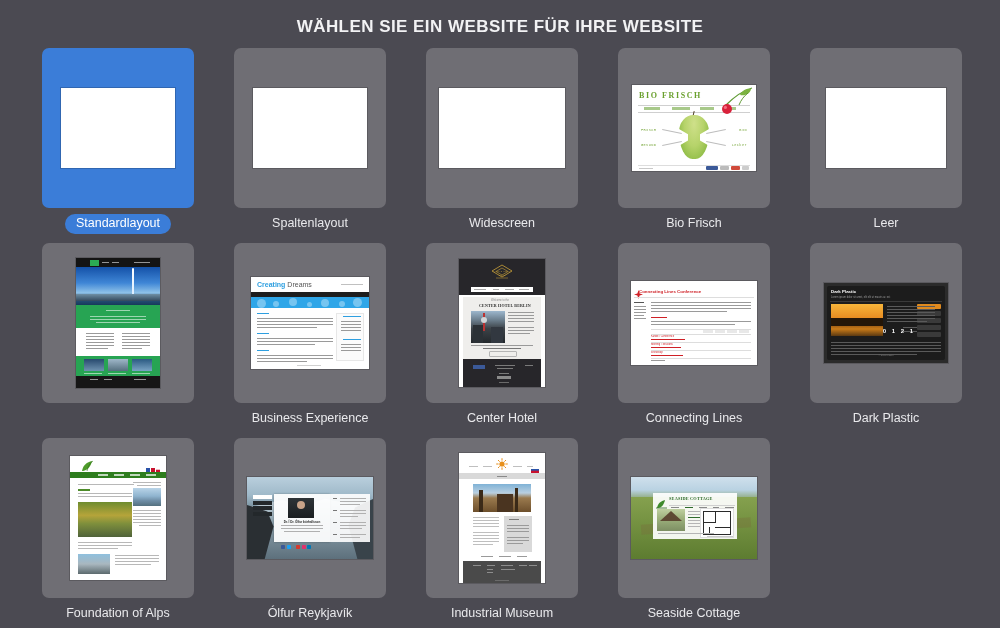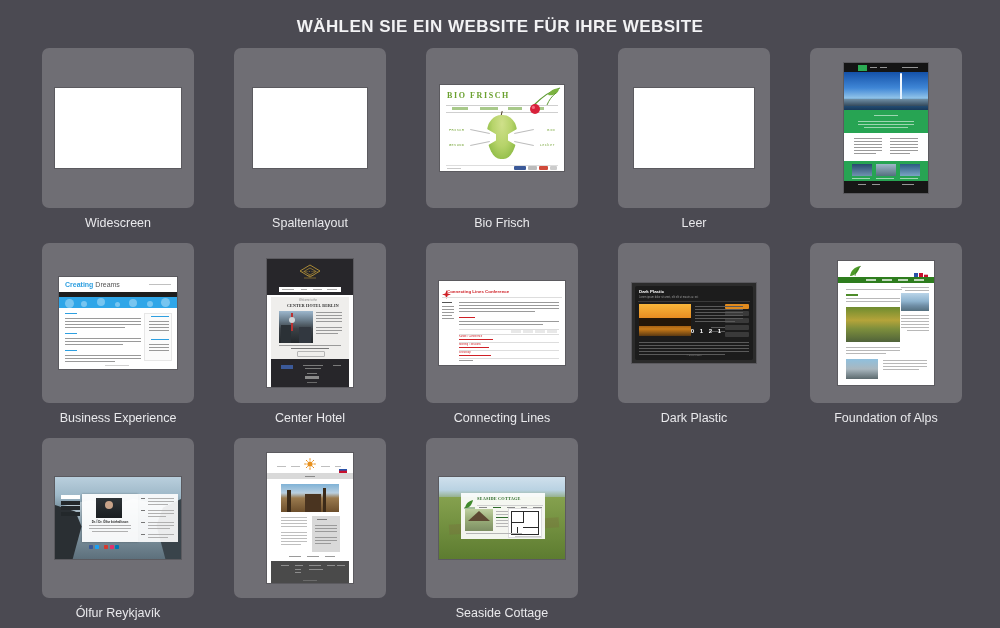--- a/index.html
+++ b/index.html
@@ -231,43 +231,54 @@
 </style>
 </head>
 <body>
 
 <div class="page">
 
   <div class="page-title">WÄHLEN SIE EIN WEBSITE FÜR IHRE WEBSITE</div>
 
   <div class="grid">
 
-
-
-    <div class="tile">
-      <div class="thumb-box">
-        <div class="wire shot" style="width:126px;height:80px;">
-          <div class="band" style="left:0px;top:0px;width:126px;height:24px;"></div>
-          <div class="band" style="left:0px;top:26px;width:126px;height:20px;"></div>
-          <div class="band" style="left:0px;top:48px;width:126px;height:21px;"></div>
-        </div>
-      </div>
-      <div class="caption">Widescreen</div>
-    </div>
+    <div class="tile selected">
+      <div class="thumb-box">
+        <div class="wire shot" style="width:114px;height:80px;">
+          <div class="band" style="left:4px;top:4px;width:106px;height:20px;"></div>
+          <div class="band" style="left:4px;top:27px;width:32px;height:38px;"></div>
+          <div class="band" style="left:39px;top:27px;width:71px;height:38px;"></div>
+          <div class="band" style="left:4px;top:68px;width:106px;height:5px;"></div>
+        </div>
+      </div>
+      <div class="caption"><span>Standardlayout</span></div>
+    </div>
+
 
     <div class="tile">
       <div class="thumb-box">
         <div class="wire shot" style="width:114px;height:80px;">
           <div class="band" style="left:4px;top:4px;width:32px;height:57px;"></div>
           <div class="band" style="left:39px;top:4px;width:35px;height:57px;"></div>
           <div class="band" style="left:77px;top:4px;width:33px;height:57px;"></div>
           <div class="band" style="left:4px;top:64px;width:106px;height:5px;"></div>
         </div>
       </div>
       <div class="caption">Spaltenlayout</div>
+    </div>
+
+    <div class="tile">
+      <div class="thumb-box">
+        <div class="wire shot" style="width:126px;height:80px;">
+          <div class="band" style="left:0px;top:0px;width:126px;height:24px;"></div>
+          <div class="band" style="left:0px;top:26px;width:126px;height:20px;"></div>
+          <div class="band" style="left:0px;top:48px;width:126px;height:21px;"></div>
+        </div>
+      </div>
+      <div class="caption">Widescreen</div>
     </div>
 
     <div class="tile">
       <div class="thumb-box">
         <div class="shot bio">
           <div class="title">BIO FRISCH</div>
           <div class="navline"></div>
             <div class="navline2"></div>
           <div class="navitem" style="left:12px;width:16px;"></div>
           <div class="navitem" style="left:40px;width:18px;"></div>
@@ -694,20 +705,21 @@
             <div class="footln" style="left:24px;top:8px;width:6px;"></div>
             <div class="footln" style="left:24px;top:11px;width:6px;"></div>
             <div class="footln" style="left:38px;top:4px;width:12px;"></div>
             <div class="footln" style="left:38px;top:8px;width:14px;"></div>
             <div class="footln" style="left:56px;top:4px;width:8px;"></div>
             <div class="footln" style="left:66px;top:4px;width:8px;"></div>
             <div class="footln" style="left:32px;bottom:2px;width:14px;background:#6a6a6a;"></div>
           </div>
         </div>
       </div>
+      <div class="caption">Industrial Museum</div>
     </div>
 
     <div class="tile">
       <div class="thumb-box">
         <div class="shot seaside">
           <div class="hill"></div>
             <div class="path"></div>
           <div class="card">
             <div class="logo">
               <svg width="11" height="10" viewBox="0 0 11 10">

